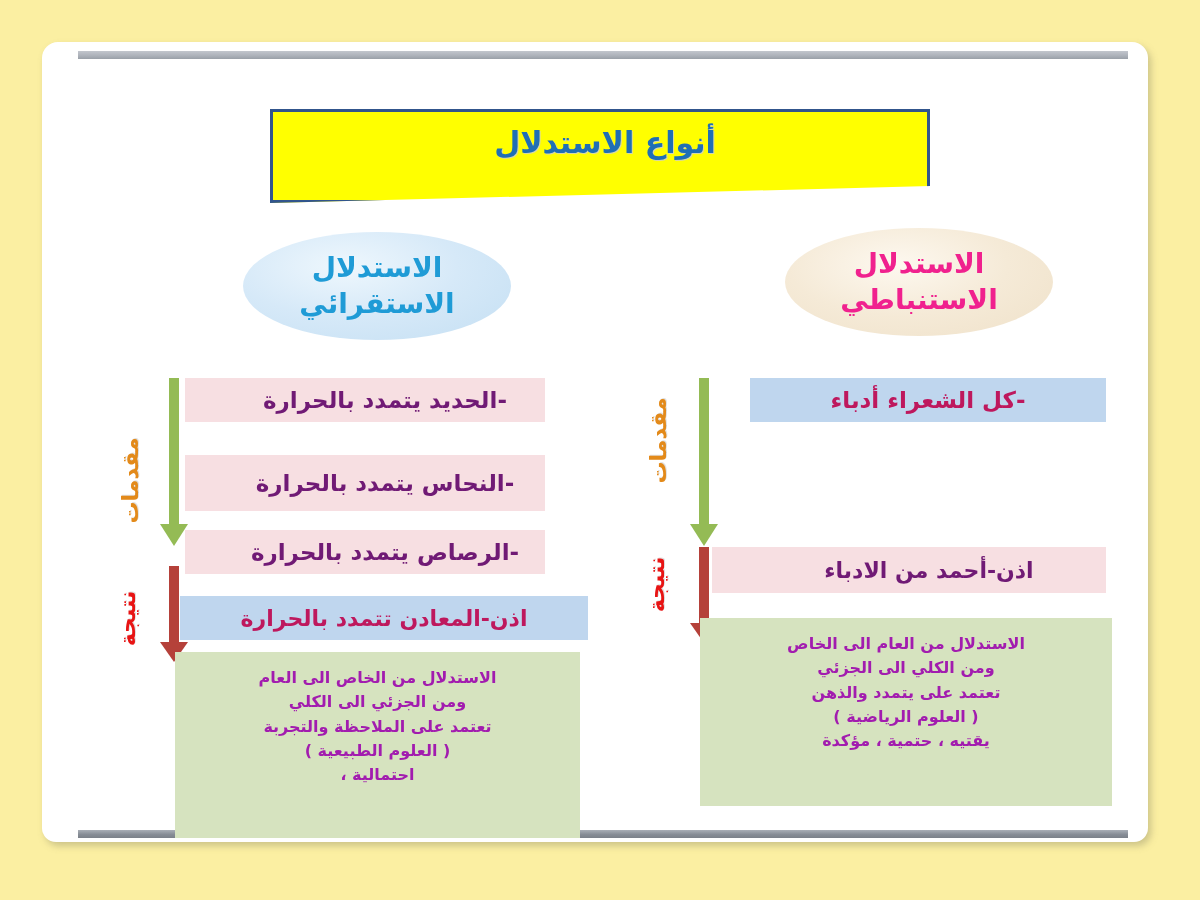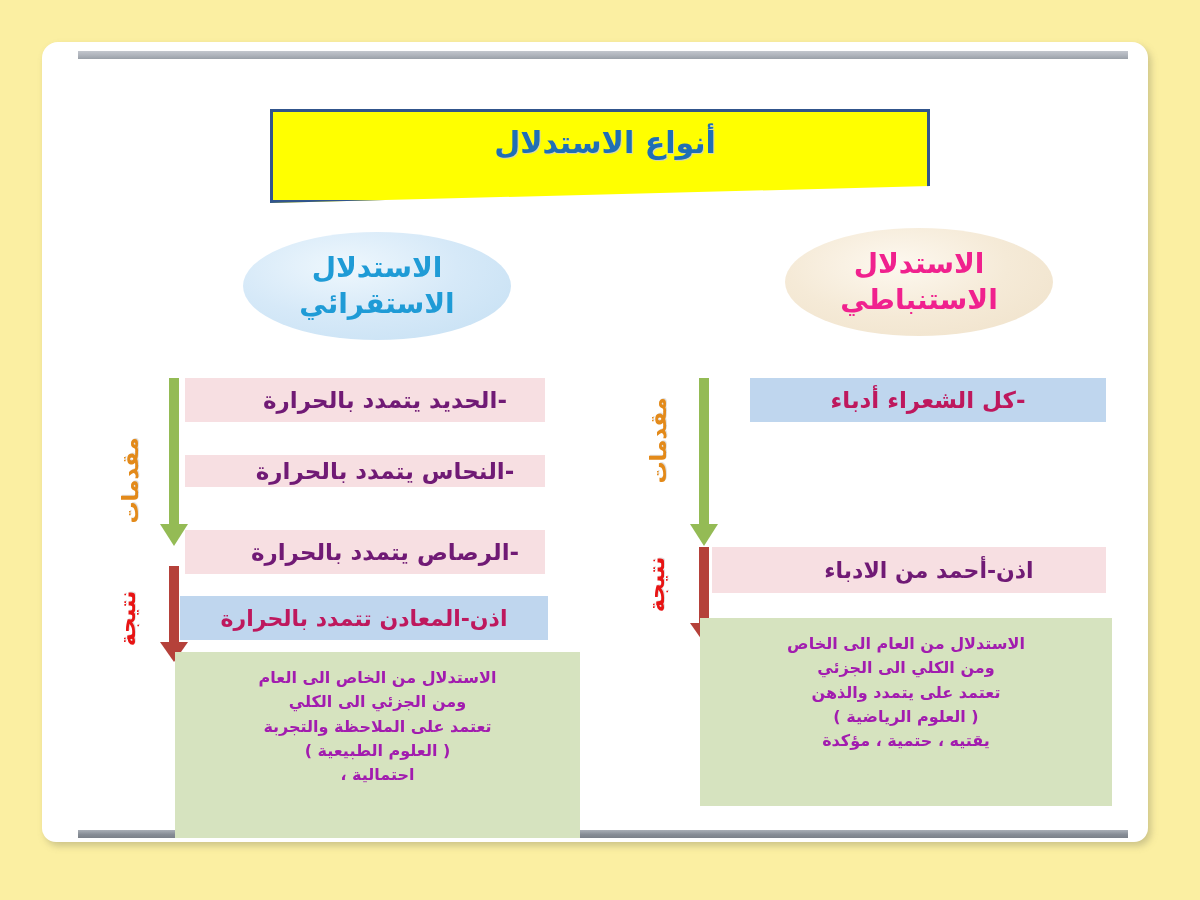--- a/index.html
+++ b/index.html
@@ -111,23 +111,23 @@
     font-weight: bold;
     text-align: center;
     padding: 0 8px;
     box-sizing: border-box;
   }
   .stmt.pink   { background: #F7DFE2; color: #701a75; padding-left: 48px; }
   .stmt.blue   { background: #BFD6EE; color: #be185d; }
 
   
   #ind-s1 { left: 185px; top: 378px; width: 360px; height: 44px; font-size: 23px; }
-  #ind-s2 { left: 185px; top: 455px; width: 360px; height: 32px; font-size: 23px; }
+  #ind-s2 { left: 185px; top: 455px; width: 360px; height: 56px; font-size: 23px; }
   #ind-s3 { left: 185px; top: 530px; width: 360px; height: 44px; font-size: 23px; }
-  #ind-s4 { left: 180px; top: 596px; width: 368px; height: 44px; font-size: 22px; }
+  #ind-s4 { left: 180px; top: 596px; width: 408px; height: 44px; font-size: 22px; }
 
   
   #ded-s1 { left: 750px; top: 378px; width: 356px; height: 44px; font-size: 23px; }
   #ded-s2 { left: 750px; top: 455px; width: 356px; height: 44px; font-size: 23px; }
   #ded-s3 { left: 712px; top: 547px; width: 394px; height: 46px; font-size: 22px; }
 
   
   .summary {
     position: absolute;
     background: #D6E3BF;

